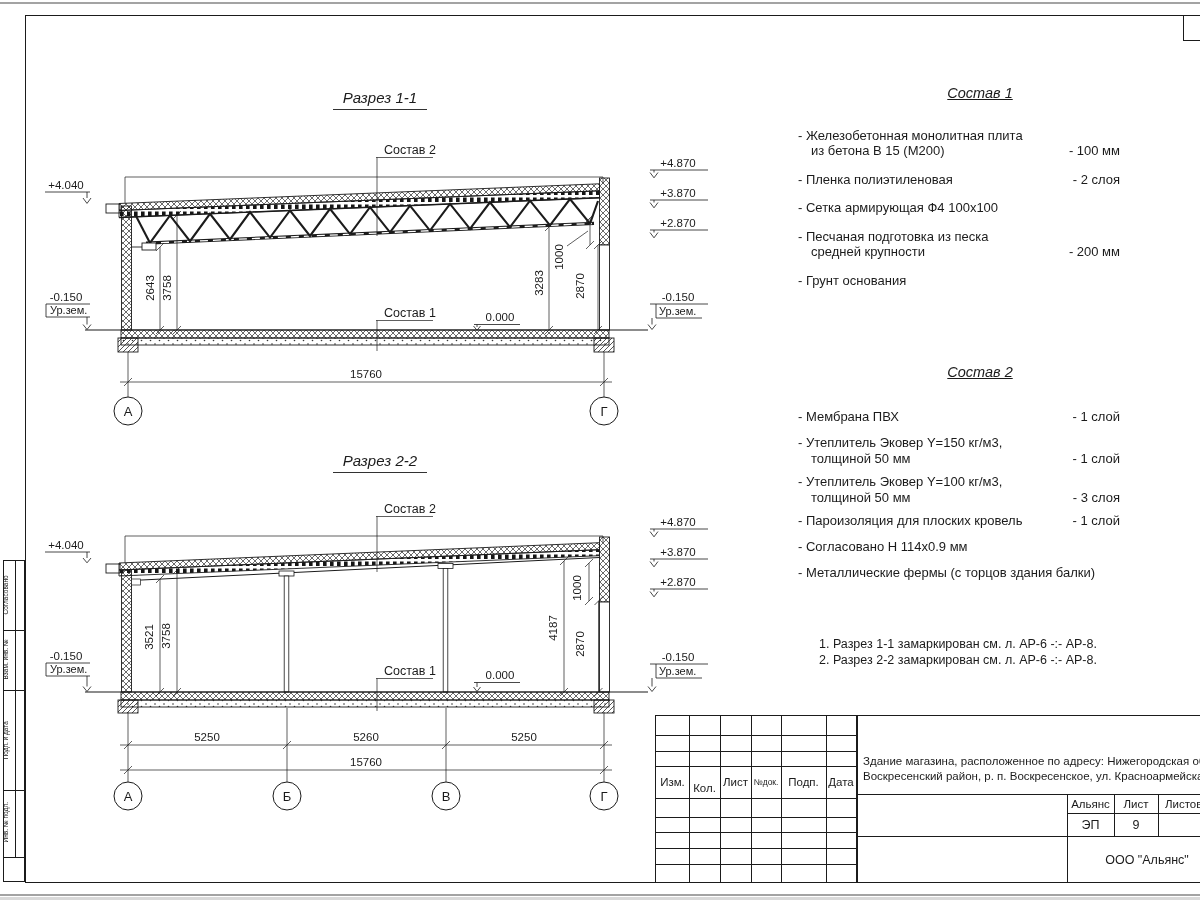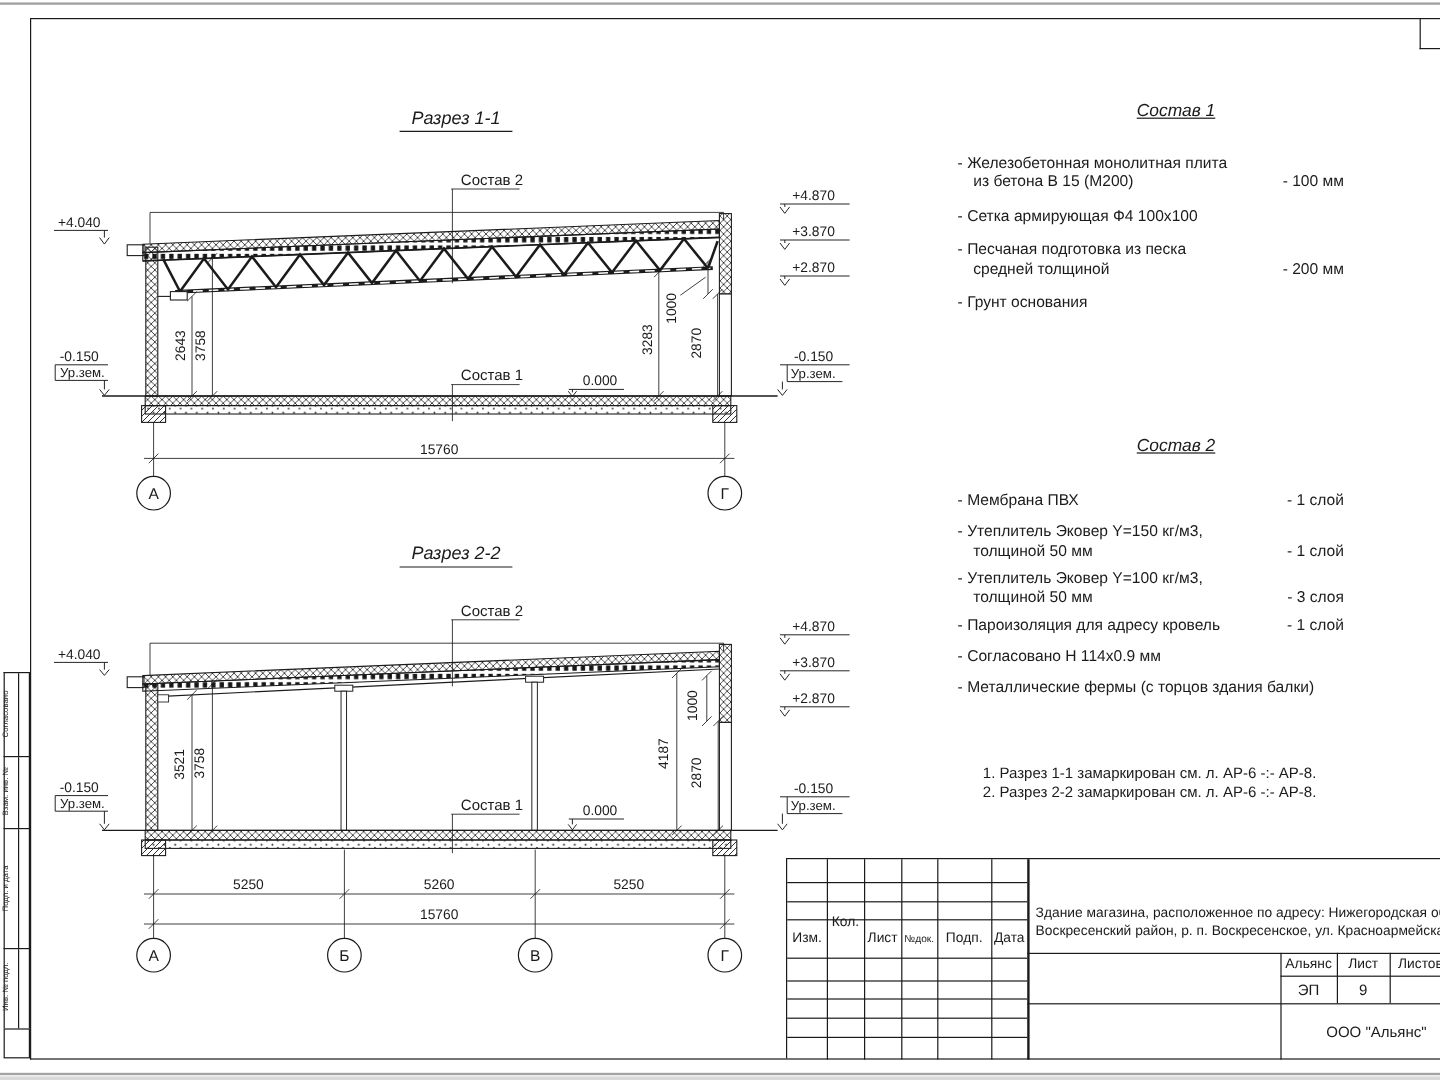--- a/index.html
+++ b/index.html
@@ -398,26 +398,30 @@
 </svg>
 
 <div class="list" style="left:798px;top:86px">
   <div class="list-title">Состав 1</div>
   <div class="li">
       <div class="t">- Железобетонная  монолитная плита
 из бетона В 15 (М200)</div>
       <div class="v">- 100 мм</div>
     </div>
   <div class="li">
+      <div class="t">- Пленка полиэтиленовая</div>
+      <div class="v">-  2 слоя</div>
+    </div>
+  <div class="li">
       <div class="t">- Сетка армирующая Ф4 100х100</div>
       <div class="v"></div>
     </div>
   <div class="li">
       <div class="t">- Песчаная подготовка из песка
-средней толщиной</div>
+средней крупности</div>
       <div class="v">- 200 мм</div>
     </div>
   <div class="li">
       <div class="t">- Грунт основания</div>
       <div class="v"></div>
     </div>
 </div>
 
 <div class="list" style="left:798px;top:365px">
   <div class="list-title" style="margin-bottom:28px">Состав 2</div>
@@ -429,21 +433,21 @@
       <div class="t">- Утеплитель Эковер Y=150 кг/м3,
 толщиной 50 мм</div>
       <div class="v">- 1 слой</div>
     </div>
   <div class="li" style="margin-bottom:8px">
       <div class="t">- Утеплитель Эковер Y=100 кг/м3,
 толщиной 50 мм</div>
       <div class="v">- 3 слоя</div>
     </div>
   <div class="li" style="margin-bottom:10px">
-      <div class="t">- Пароизоляция для адресу кровель</div>
+      <div class="t">- Пароизоляция для плоских кровель</div>
       <div class="v">- 1 слой</div>
     </div>
   <div class="li" style="margin-bottom:11px">
       <div class="t">- Согласовано Н 114х0.9 мм</div>
       <div class="v"></div>
     </div>
   <div class="li">
       <div class="t">- Металлические фермы (с торцов здания балки)</div>
       <div class="v"></div>
     </div>
@@ -471,21 +475,21 @@
   <div class="tl" style="left:0;top:101px;width:200px;height:1px"></div>
   <div class="tl" style="left:0;top:116px;width:200px;height:1px"></div>
   <div class="tl" style="left:0;top:132px;width:200px;height:1px"></div>
   <div class="tl" style="left:0;top:148px;width:200px;height:1px"></div>
 
   <div class="tl" style="left:200px;top:78px;width:345px;height:1px"></div>
   <div class="tl" style="left:411px;top:97px;width:134px;height:1px"></div>
   <div class="tl" style="left:200px;top:120px;width:345px;height:1px"></div>
 
   <div class="tb-cell" style="left:0;top:50px;width:33px;height:32px">Изм.</div>
-  <div class="tb-cell" style="left:33px;top:37px;width:31px;height:32px">Кол.</div>
+  <div class="tb-cell" style="left:33px;top:56px;width:31px;height:32px">Кол.</div>
   <div class="tb-cell" style="left:64px;top:50px;width:31px;height:32px">Лист</div>
   <div class="tb-cell" style="left:95px;top:50px;width:30px;height:32px;font-size:8.5px">№док.</div>
   <div class="tb-cell" style="left:125px;top:50px;width:45px;height:32px">Подп.</div>
   <div class="tb-cell" style="left:170px;top:50px;width:30px;height:32px">Дата</div>
 
   <div class="tb-proj">Здание магазина, расположенное по адресу: Нижегородская область,
 Воскресенский район, р. п. Воскресенское, ул. Красноармейская, д. 1</div>
 
   <div class="tb-cell" style="left:411px;top:78px;width:47px;height:19px">Альянс</div>
   <div class="tb-cell" style="left:458px;top:78px;width:44px;height:19px">Лист</div>

